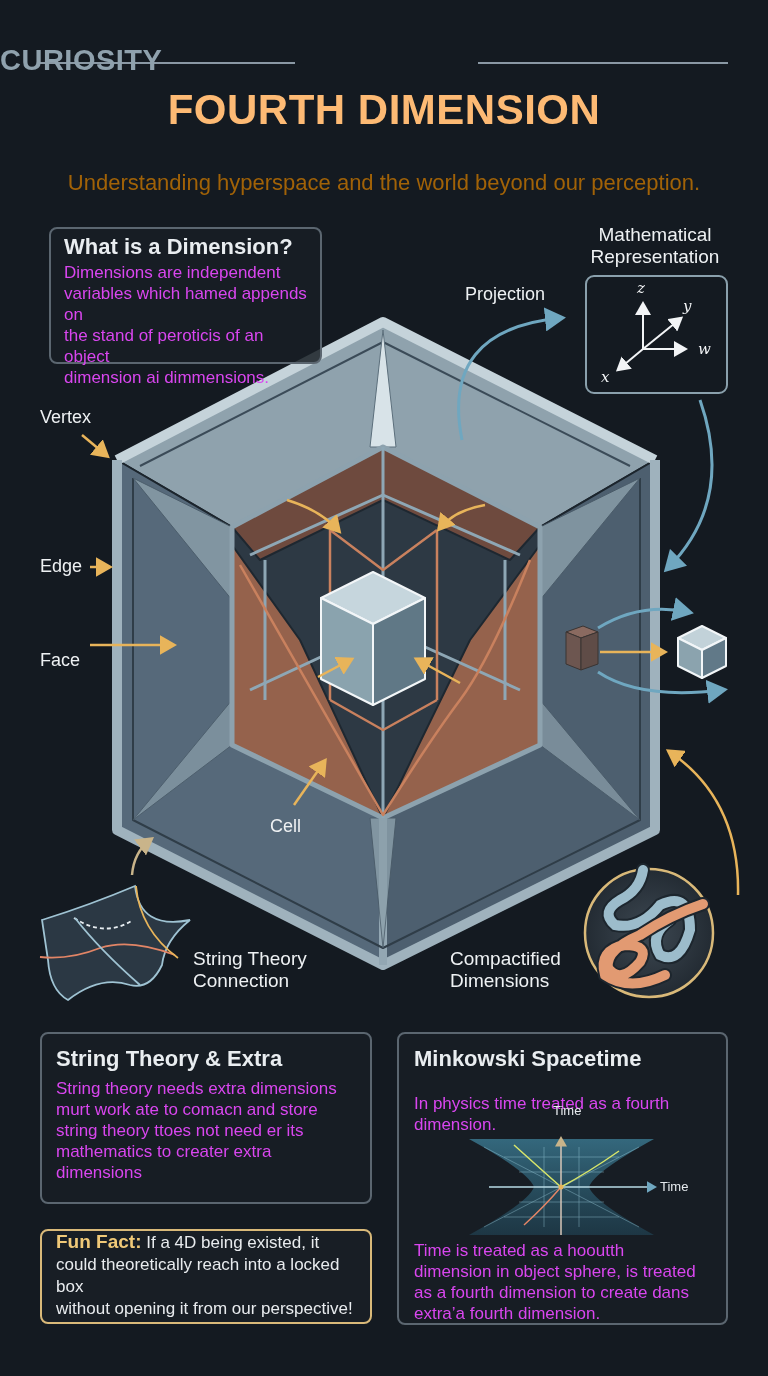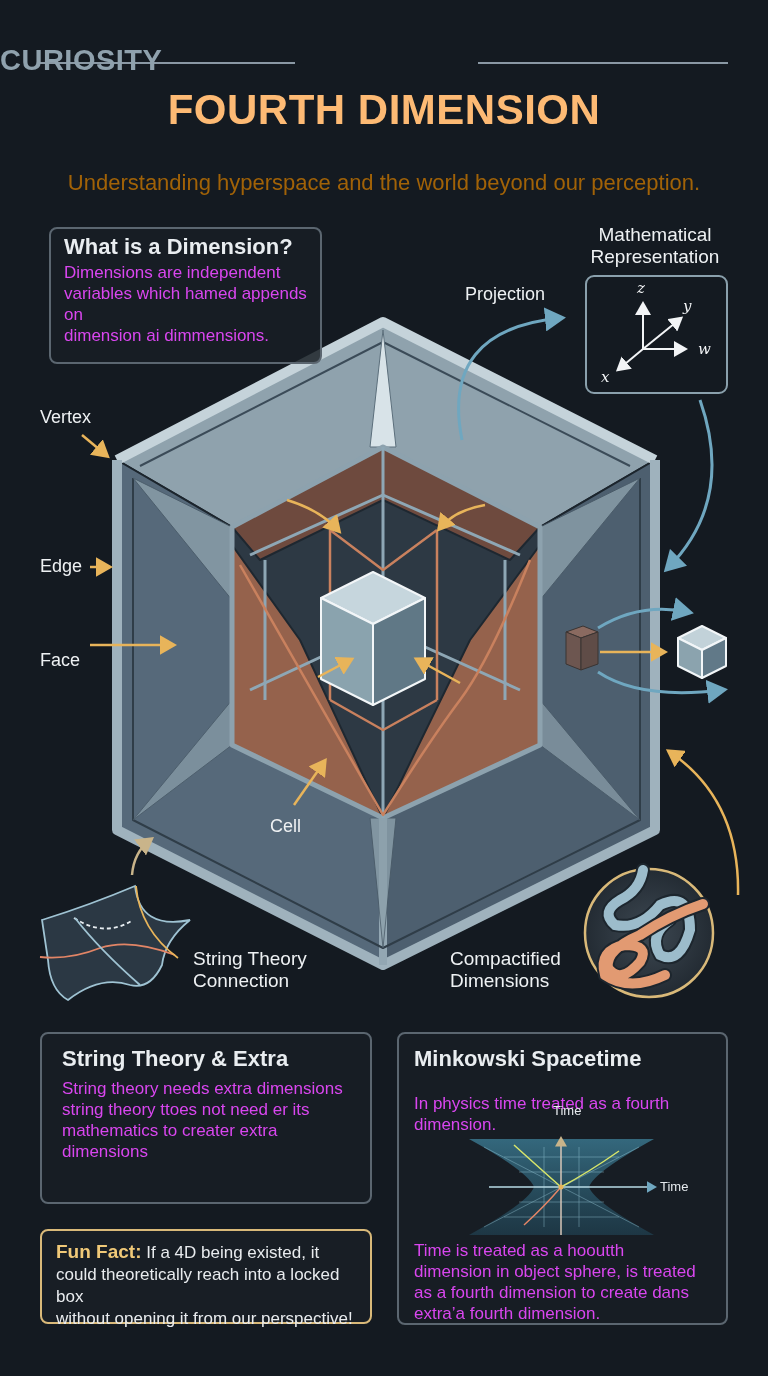--- a/index.html
+++ b/index.html
@@ -160,20 +160,21 @@
     <path d="M643,870 Q640,890 620,900 Q600,912 615,925 Q640,930 660,905 Q690,890 690,930 Q680,965 660,955 Q648,935 670,920" fill="none" stroke="#9cbccb" stroke-width="10" stroke-linecap="round"></path>
     <path d="M703,904 Q670,915 640,935 Q605,950 608,968 Q620,985 640,962 Q650,945 625,945 Q598,950 605,975 Q630,992 665,975" fill="none" stroke="#1d262e" stroke-width="14" stroke-linecap="round"></path>
     <path d="M703,904 Q670,915 640,935 Q605,950 608,968 Q620,985 640,962 Q650,945 625,945 Q598,950 605,975 Q630,992 665,975" fill="none" stroke="#e29a72" stroke-width="10" stroke-linecap="round"></path>
   </g>
 </svg>
 
 <div class="card" style="left:40px;top:227px;width:273px;height:137px;padding:5px 13px;margin-left:9px;">
   <h3 style="margin-bottom:2px;">What is a Dimension?</h3>
   <p>Dimensions are independent</p>
   <p>variables which hamed appends on</p>
+  <p>the stand of peroticis of an object</p>
   <p>dimension ai dimmensions.</p>
 </div>
 
 <div class="label2" style="left:575px;top:224px;width:160px;text-align:center;">
   <div>Mathematical</div>
   <div>Representation</div>
 </div>
 <div class="abs" style="left:637px;top:279px;font-family:'DejaVu Serif',serif;font-style:italic;font-size:15px;color:#f2f4f6;">z</div>
 <div class="abs" style="left:683px;top:297px;font-family:'DejaVu Serif',serif;font-style:italic;font-size:15px;color:#f2f4f6;">y</div>
 <div class="abs" style="left:698px;top:340px;font-family:'DejaVu Serif',serif;font-style:italic;font-size:15px;color:#f2f4f6;">w</div>
@@ -186,28 +187,29 @@
 <div class="label" style="left:270px;top:816px;">Cell</div>
 <div class="label2" style="left:193px;top:948px;">
   <div>String Theory</div>
   <div>Connection</div>
 </div>
 <div class="label2" style="left:450px;top:948px;width:123px;text-align:left;">
   <div>Compactified</div>
   <div>Dimensions</div>
 </div>
 
-<div class="card" style="left:40px;top:1032px;width:332px;height:172px;padding:12px 20px;">
+<div class="card" style="left:40px;top:1032px;width:332px;height:172px;padding:12px 14px;">
   <h3 style="margin-bottom:6px;">String Theory &amp; Extra</h3>
   <p>String theory needs extra dimensions</p>
+  <p>murt work ate to comacn and store</p>
   <p>string theory ttoes not need er its</p>
   <p>mathematics to creater extra dimensions</p>
 </div>
 
-<div class="fact" style="left:40px;top:1229px;width:332px;height:95px;padding:10px 14px;">
+<div class="fact" style="left:40px;top:1229px;width:332px;height:95px;padding:0 14px;">
   <p><span class="hl">Fun Fact:</span> <span>If a 4D being existed, it</span></p>
   <p>could theoretically reach into a locked box</p>
   <p>without opening it from our perspective!</p>
 </div>
 
 <div class="card" style="left:397px;top:1032px;width:331px;height:293px;padding:12px 15px;">
   <h3 style="margin-bottom:21px;">Minkowski Spacetime</h3>
   <p>In physics time treated as a fourth</p>
   <p>dimension.</p>
   <div style="position:relative;height:105px;">

